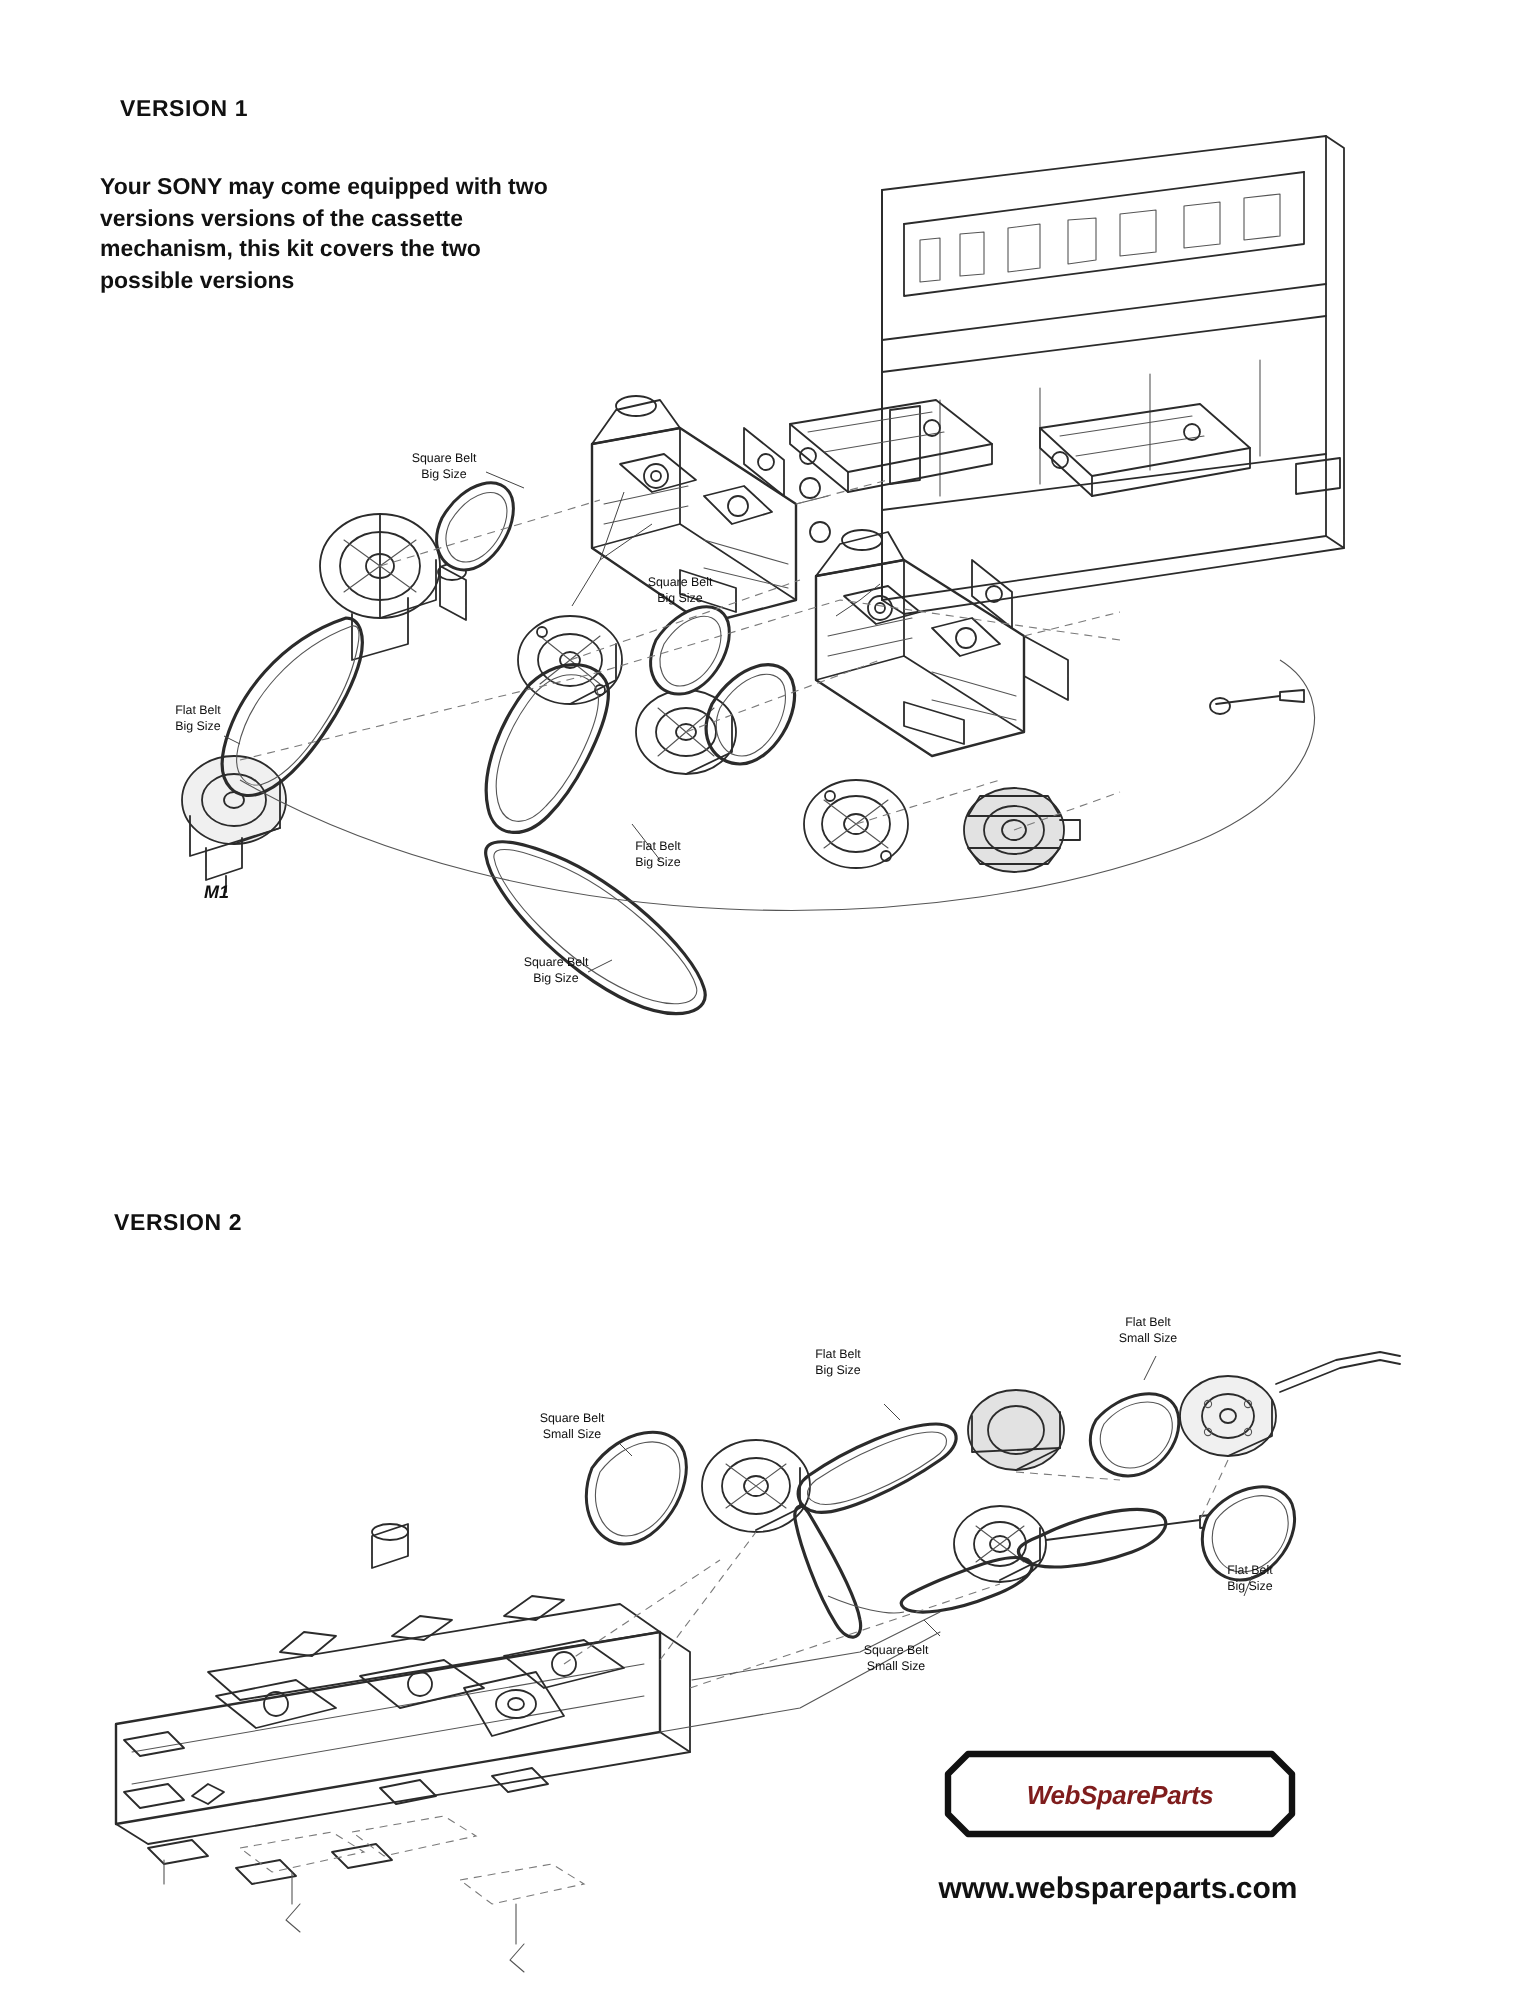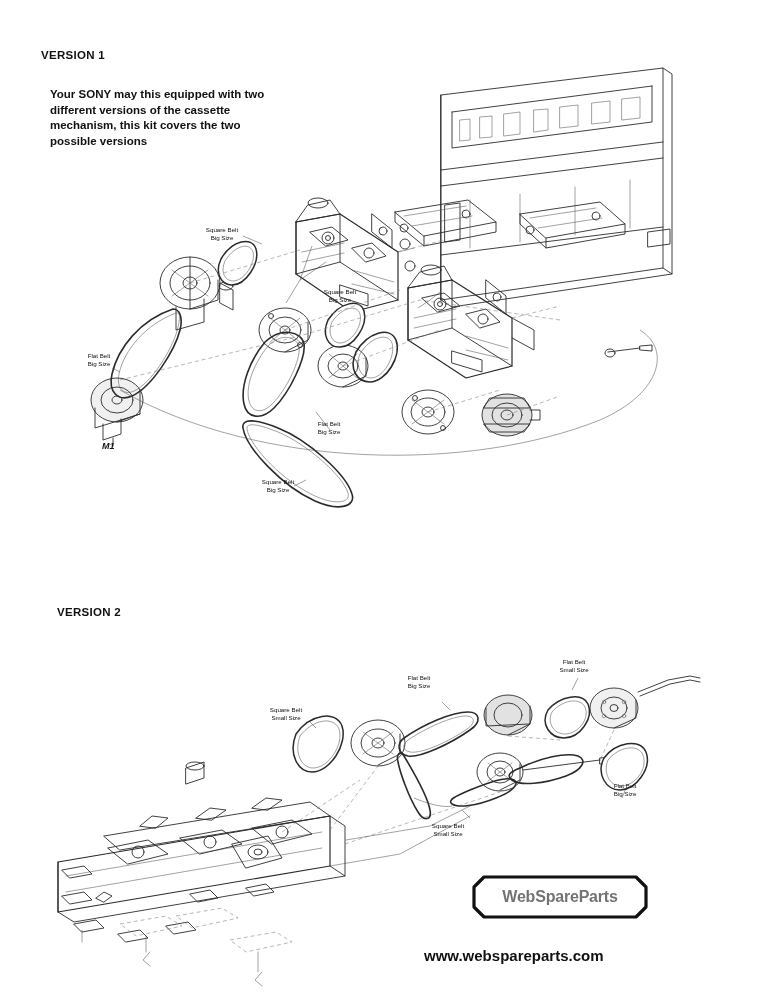--- a/index.html
+++ b/index.html
@@ -6,21 +6,21 @@
   body{
     width:759px;height:996px;position:relative;overflow:hidden;
     font-family:"Liberation Sans", sans-serif;color:#111;
   }
   .page{position:absolute;inset:0;background:#fff;}
 
   
   .version-label{
     position:absolute;font-weight:bold;font-size:11.5px;letter-spacing:.3px;color:#111;
   }
-  #version1-label{left:41px;top:49px;}
+  #version1-label{left:60px;top:49px;}
   #version2-label{left:57px;top:606px;text-align:right;}
 
   .intro{
     position:absolute;left:50px;top:87px;width:240px;
     font-size:11.5px;font-weight:bold;line-height:15.5px;color:#111;
   }
 
   
   .callout{
     position:absolute;font-size:6.2px;line-height:7.6px;color:#111;text-align:center;
@@ -30,25 +30,25 @@
     position:absolute;font-style:italic;font-size:9px;color:#111;
   }
 
   
   .brand{
     position:absolute;left:470px;top:873px;width:180px;height:48px;
   }
   .brand-text{
     position:absolute;left:0;top:0;width:180px;height:48px;
     display:flex;align-items:center;justify-content:center;
-    font-size:16px;font-weight:bold;letter-spacing:-.2px;color:#737373;
+    font-size:13px;font-weight:bold;letter-spacing:-.2px;color:#7f1d1d;font-style:italic;
   }
   .brand-url{
-    position:absolute;left:424px;top:936px;width:270px;
-    font-size:15px;font-weight:bold;color:#111;margin-top:11px;
+    position:absolute;left:424px;top:936px;width:270px;text-align:center;
+    font-size:15px;font-weight:bold;color:#111;
   }
 
   
   svg{position:absolute;left:0;top:0;overflow:visible;}
   .ln{fill:none;stroke:#2b2b2b;stroke-width:.9;stroke-linejoin:round;stroke-linecap:round;}
   .ln2{fill:none;stroke:#2b2b2b;stroke-width:1.2;stroke-linejoin:round;stroke-linecap:round;}
   .thin{fill:none;stroke:#555;stroke-width:.55;}
   .dash{fill:none;stroke:#7a7a7a;stroke-width:.55;stroke-dasharray:4 3;}
   .belt{fill:#ffffff;stroke:#2b2b2b;stroke-width:1.5;}
   .beltline{fill:none;stroke:#2b2b2b;stroke-width:1.6;}
@@ -57,21 +57,21 @@
   .fillgg{fill:#e2e2e2;stroke:#2b2b2b;stroke-width:.9;}
   .leader{fill:none;stroke:#444;stroke-width:.5;}
 </style>
 </head>
 <body>
 
 <div class="page">
 
   <div class="version-label" id="version1-label">VERSION 1</div>
 
-  <div class="intro">Your SONY may this equipped with two different versions of the cassette mechanism, this kit covers the two possible versions</div>
+  <div class="intro">Your SONY may come equipped with two versions versions of the cassette mechanism, this kit covers the two possible versions</div>
 
   <svg width="759" height="560" viewBox="0 0 759 560" style="left:0;top:0;">
 
     <g>
       <path class="ln" d="M441 95 L663 68 L663 268 L441 300 Z" fill="#fafafa"></path>
       <path class="ln" d="M441 95 L441 300"></path>
       <path class="ln" d="M452 112 L652 86"></path>
       <path class="ln" d="M452 112 L452 148 L652 122 L652 86"></path>
       <path class="ln thin" d="M460 120 L470 119 L470 140 L460 141 Z"></path>
       <path class="ln thin" d="M480 117 L492 116 L492 137 L480 138 Z"></path>

